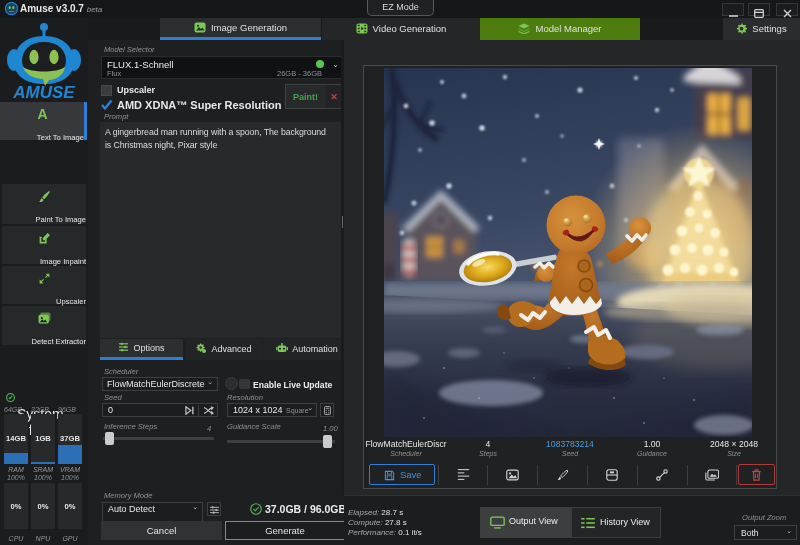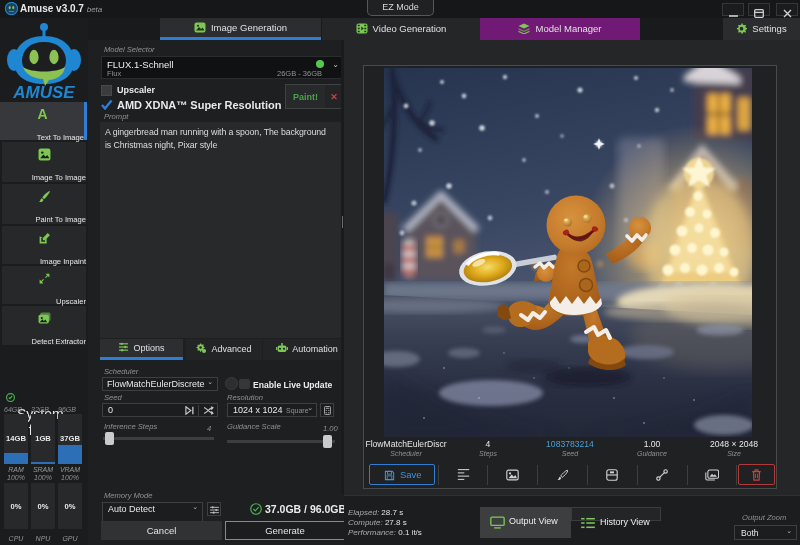--- a/index.html
+++ b/index.html
@@ -11,21 +11,21 @@
 .appname{left:20px;top:3px;font-size:10px;font-weight:bold;color:#e8e8e8;}
 .beta{font-size:8px;font-style:italic;font-weight:normal;color:#9a9c9e;}
 #ezmode{left:367px;top:0px;width:67px;height:16px;border:1px solid #55575a;border-top:none;border-radius:0 0 5px 5px;background:#1f2122;color:#d8d8d8;font-size:9px;text-align:center;line-height:15px;}
 .winbtn{top:3px;width:22px;height:13px;text-align:center;border:1px solid #35373a;background:#1a1c1d;}
 
 #tabbar{left:88px;top:18px;width:712px;height:22px;background:#191a1b;}
 .tab{top:0;height:22px;font-size:9.5px;color:#e0e0e0;text-align:center;}
 .tab .ic{display:inline-block;vertical-align:-2px;margin-right:5px;}
 #tab1{left:72px;width:161px;background:#2b2d2e;line-height:20px;border-bottom:3px solid #2e7ed5;}
 #tab2{left:233px;width:159px;background:#242627;line-height:22px;border-left:1px solid #191a1b;}
-#tab3{left:392px;width:160px;background:#701a75;line-height:22px;}
+#tab3{left:392px;width:160px;background:#4d7c0f;line-height:22px;}
 #settingsbtn{left:635px;width:77px;background:#2a2c2d;line-height:22px;}
 
 #sidebar{left:0;top:18px;width:88px;height:527px;background:#1a1c1e;}
 .sbtn{left:2px;width:84px;background:#26282a;text-align:center;color:#e6e6e6;font-size:7.6px;}
 .sbtn .lbl{display:block;margin-top:10px;text-align:right;}
 #sb1{top:84px;height:38px;background:#36383b;border-right:3px solid #2e7ed5;width:87px;left:0px;}
 #amuse-logo{left:6px;top:2px;width:76px;height:80px;}
 
 #sysinfo{left:0;top:372px;width:88px;color:#d8d8d8;}
 .si-title{left:17px;top:16px;font-size:14px;color:#e8e8e8;}
@@ -119,25 +119,20 @@
         <path d="M38,22 C24,22 16,30 16,41 C16,50 25,56 38,56 C51,56 60,50 60,41 C60,30 52,22 38,22 Z" fill="#1c1e20"></path>
         <ellipse cx="28" cy="37" rx="4.6" ry="7.2" fill="#8cc153"></ellipse>
         <ellipse cx="48" cy="37" rx="4.6" ry="7.2" fill="#8cc153"></ellipse>
         <path d="M17,47 C25,53 51,53 59,47 C58,55 50,60 43,60 L39,66 L37,59 C28,59 19,54 17,47 Z" fill="#8cc153"></path>
       </g>
       <text x="38" y="78" font-size="17" font-weight="bold" font-style="italic" fill="#1f86d2" text-anchor="middle" font-family="Liberation Sans,sans-serif">AMUSE</text>
     </svg>
     <div id="sb1" class="sbtn abs"><svg width="13" height="14" style="margin-top:5px" viewBox="0 0 13 14">
           <text x="6.5" y="12" font-size="14" font-weight="bold" fill="#7dc855" text-anchor="middle" font-family="Liberation Sans,sans-serif">A</text>
         </svg><span class="lbl">Text To Image</span></div>
-    <div class="sbtn abs" style="top:124px;height:40px;"><svg width="13" height="13" style="margin-top:6px" viewBox="0 0 24 24">
-          <rect x="1" y="1" width="22" height="22" rx="4" fill="#7dc855"></rect>
-          <circle cx="8" cy="8.5" r="2.2" fill="#1a1c1e"></circle>
-          <path d="M4 19 L10 12 L14 16 L17 13 L21 19 Z" fill="#1a1c1e"></path>
-        </svg><span class="lbl">Image To Image</span></div>
     <div class="sbtn abs" style="top:166px;height:40px;"><svg width="13" height="13" style="margin-top:6px" viewBox="0 0 24 24">
           <path d="M21 2 C17 4 10 10 8 14 L11 17 C15 14 20 7 22 3 Z" fill="#7dc855"></path>
           <path d="M7 15 C4 16 5 20 2 22 C6 23 10 21 10 18 Z" fill="#7dc855"></path>
         </svg><span class="lbl">Paint To Image</span></div>
     <div class="sbtn abs" style="top:208px;height:38px;"><svg width="13" height="13" style="margin-top:6px" viewBox="0 0 24 24">
           <path d="M3 8 L3 21 L16 21 L16 12 L13 15 L13 18 L6 18 L6 11 L9 11 Z" fill="#7dc855"></path>
           <path d="M18 2 L22 6 L13 15 L9 15 L9 11 Z" fill="#7dc855"></path>
         </svg><span class="lbl">Image Inpaint</span></div>
     <div class="sbtn abs" style="top:248px;height:38px;"><svg width="13" height="13" style="margin-top:6px" viewBox="0 0 24 24">
           <path d="M14 3 L21 3 L21 10 L18.2 7.2 L14.5 11 L13 9.5 L16.8 5.8 Z" fill="#7dc855"></path>
@@ -640,21 +635,21 @@
     <div class="stat abs" style="left:4px;top:12px;"><span class="stat-l">Elapsed:</span> 28.7 s</div>
     <div class="stat abs" style="left:4px;top:22px;"><span class="stat-l">Compute:</span> 27.8 s</div>
     <div class="stat abs" style="left:4px;top:32px;"><span class="stat-l">Performance:</span> 0.1 it/s</div>
     <div class="abs" style="left:136px;top:11px;width:91px;height:31px;background:#3c3e40;">
       <svg style="position:absolute;left:10px;top:9px;" width="15" height="13" viewBox="0 0 18 15">
           <rect x="1" y="1" width="16" height="10" rx="1.5" fill="none" stroke="#7dc855" stroke-width="1.6"></rect>
           <line x1="5" y1="14" x2="13" y2="14" stroke="#7dc855" stroke-width="1.6"></line>
         </svg>
       <span style="position:absolute;left:29px;top:9px;font-size:9px;color:#ececec;">Output View</span>
     </div>
-    <div class="abs" style="left:227px;top:11px;width:90px;height:14px;background:#232527;border:1px solid #3a3c3e;">
+    <div class="abs" style="left:227px;top:11px;width:90px;height:31px;background:#232527;border:1px solid #3a3c3e;">
       <svg style="position:absolute;left:9px;top:9px;" width="14" height="12" viewBox="0 0 16 14">
           <g stroke="#7dc855" stroke-width="1.8" fill="none">
             <line x1="0" y1="2" x2="4" y2="2"></line>
             <line x1="6" y1="2" x2="16" y2="2"></line>
             <line x1="0" y1="7" x2="4" y2="7"></line>
             <line x1="6" y1="7" x2="16" y2="7"></line>
             <line x1="0" y1="12" x2="4" y2="12"></line>
             <line x1="6" y1="12" x2="16" y2="12"></line>
           </g>
         </svg>

